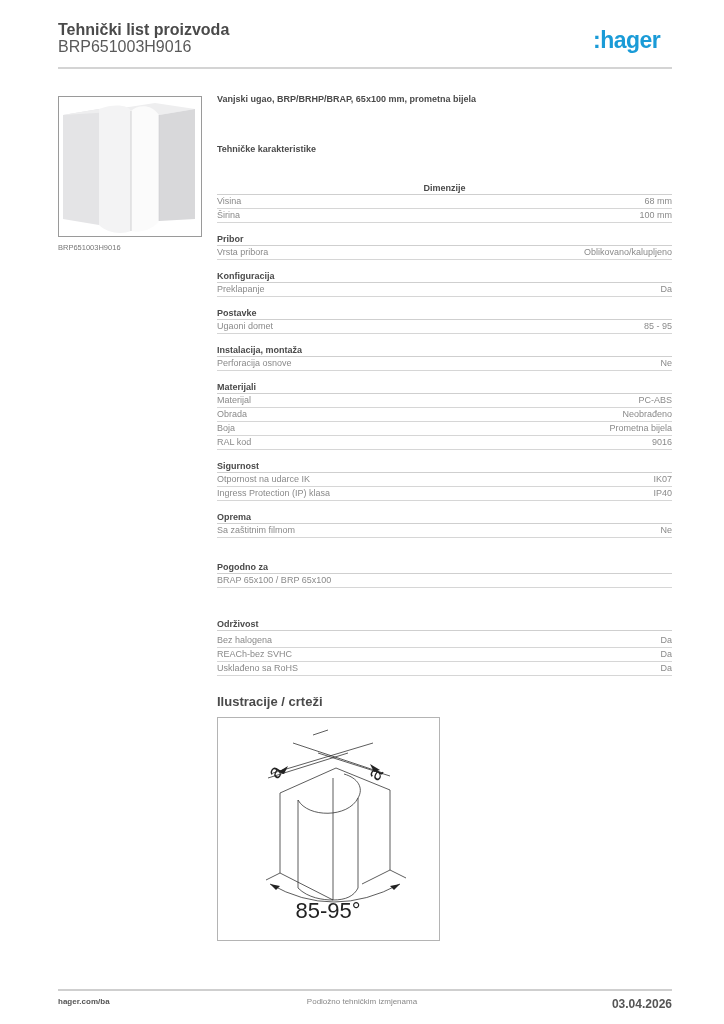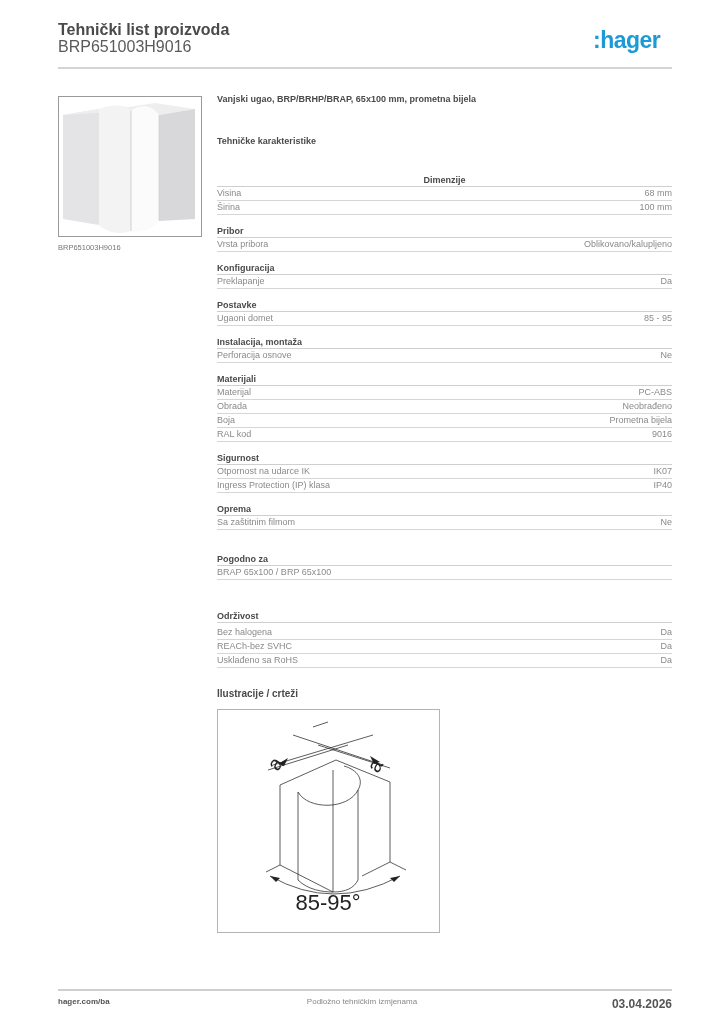--- a/index.html
+++ b/index.html
@@ -7,29 +7,29 @@
   .hdr-title { position:absolute; left:58px; top:21px; font-size:16px; font-weight:bold; color:#4a4a4a; }
   .hdr-code { position:absolute; left:58px; top:38px; font-size:16px; color:#5a5a5a; }
   .logo { position:absolute; left:593px; top:27px; font-size:23px; font-weight:bold; color:#1a9bd7; letter-spacing:-0.5px; }
   .hdr-rule { position:absolute; left:58px; top:67px; width:614px; height:2px; background:#d4d4d4; }
 
   .prod-img { position:absolute; left:58px; top:96px; width:142px; height:139px; border:1px solid #9a9a9a; background:#fff; overflow:hidden; }
   .prod-caption { position:absolute; left:58px; top:243px; font-size:7.5px; color:#777; }
 
   .main { position:absolute; left:217px; top:92px; width:455px; }
   .desc { font-size:9px; font-weight:bold; color:#4a4a4a; height:14px; line-height:14px; }
-  .tech { font-size:9px; font-weight:bold; color:#4a4a4a; margin-top:28px; height:14px; line-height:14px; }
+  .tech { font-size:9px; font-weight:bold; color:#4a4a4a; margin-top:36px; height:14px; line-height:14px; }
   .group { margin-top:10px; }
   .group.g-first { margin-top:26px;text-align:center; }
   .group.g-gap { margin-top:23px; }
   .g-title { font-size:9px; font-weight:bold; color:#4a4a4a; height:12px; line-height:12px; border-bottom:1.5px solid #cfcfcf; }
   .row { display:flex; justify-content:space-between; font-size:9px; color:#8a8a8a; height:13px; line-height:13px; border-bottom:1.5px solid #d6d6d6; }
   .row span { white-space:nowrap; }
 
-  .ill-title { font-size:10px; font-weight:bold; color:#4a4a4a; margin-top:20px; height:12px; line-height:12px; }
+  .ill-title { font-size:13px; font-weight:bold; color:#4a4a4a; margin-top:20px; height:12px; line-height:12px; }
   .ill-box { margin-top:9px; width:221px; height:222px; border:1px solid #b4b4b4; background:#fff; position:relative; }
   .ill-box svg { position:absolute; left:0; top:0; }
 
   .foot-rule { position:absolute; left:58px; top:989px; width:614px; height:1.5px; background:#cfcfcf; }
   .foot-left { position:absolute; left:58px; top:997px; font-size:8px; font-weight:bold; color:#555; }
   .foot-mid { position:absolute; left:0; width:724px; text-align:center; top:997px; font-size:8px; color:#888; }
   .foot-right { position:absolute; right:52px; top:997px; font-size:12px; font-weight:bold; color:#555; }
 </style>
 </head>
 <body>

